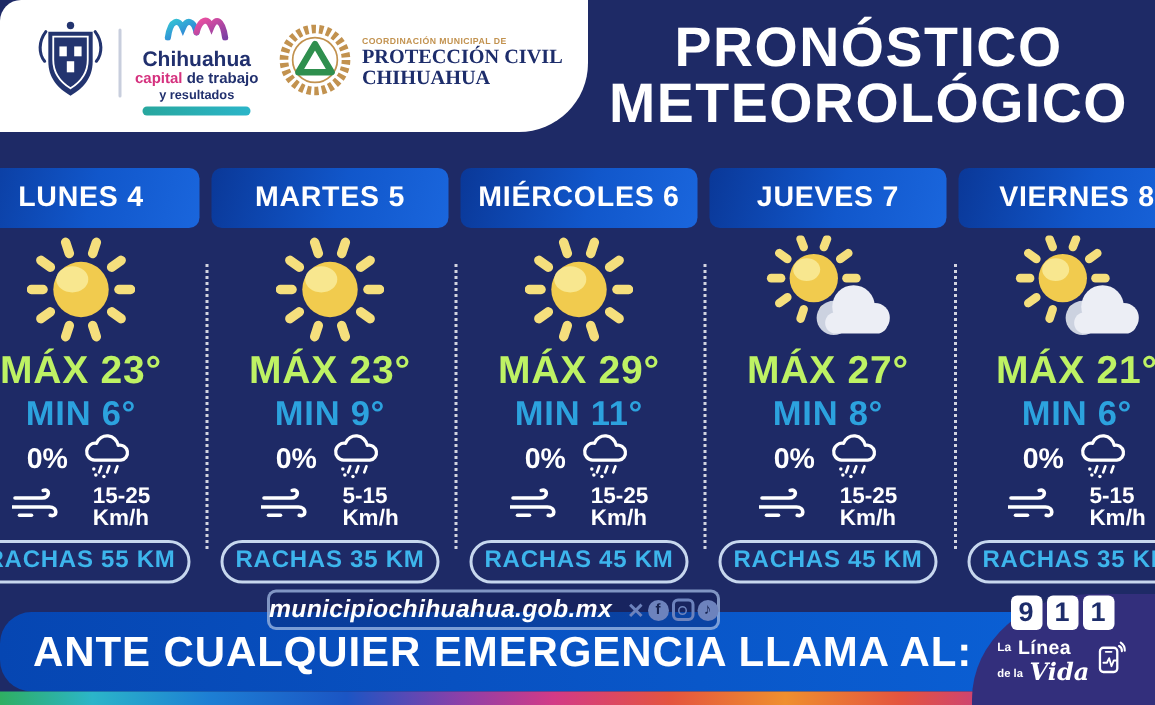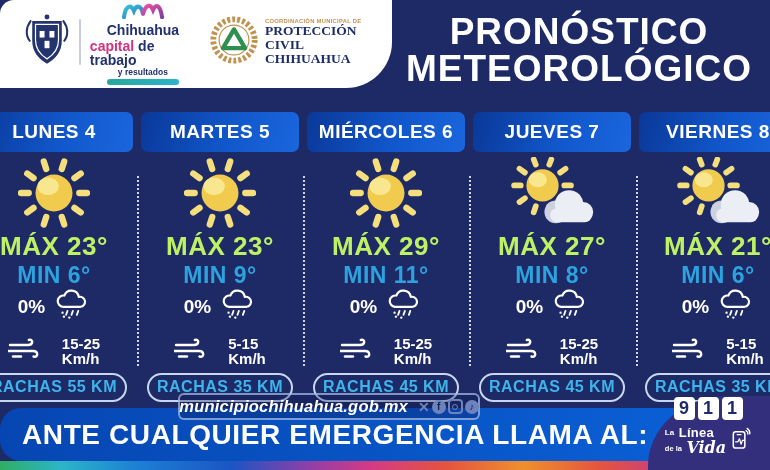--- a/index.html
+++ b/index.html
@@ -7,21 +7,21 @@
          font-family:"Liberation Sans",sans-serif;}
 
   
   .header-panel{position:absolute;top:0;left:0;width:392px;height:88px;background:#ffffff;
     border-radius:14px 0 46px 0;display:flex;align-items:center;gap:9px;
     padding:4px 8px 8px 24px;box-sizing:border-box;}
   .coa{flex:0 0 auto;}
   .vdiv{width:2px;height:46px;background:#c8cedd;border-radius:1px;}
   .chi-logo{display:flex;flex-direction:column;align-items:center;line-height:1;}
   .chi-name{font-size:14px;font-weight:800;color:#21306e;margin-top:1px;}
-  .chi-tag{font-size:14px;font-weight:700;color:#21306e;margin-top:2px;}
+  .chi-tag{font-size:10px;font-weight:700;color:#21306e;margin-top:2px;}
   .chi-tag .accent{color:#d5317e;}
   .chi-tag2{font-size:8.5px;font-weight:700;color:#21306e;margin-top:1px;}
   .chi-ribbon{width:72px;height:6px;border-radius:3px;margin-top:3px;
     background:linear-gradient(90deg,#28a79e,#2bb5c9);}
   .pc-logo{display:flex;align-items:center;gap:6px;margin-left:4px;}
   .pc-text{display:flex;flex-direction:column;line-height:1.05;}
   .pc-super{font-size:5.8px;font-weight:700;color:#c2924f;letter-spacing:.3px;}
   .pc-l1,.pc-l2{font-family:"Liberation Serif",serif;font-weight:700;font-size:13.5px;color:#1d2d6b;}
 
   .title{position:absolute;left:396px;right:8px;top:13px;text-align:center;color:#ffffff;
@@ -32,21 +32,21 @@
   .col{width:158px;display:flex;flex-direction:column;align-items:center;}
   .dayband{width:100%;height:40px;border-radius:7px;box-sizing:border-box;
     background:linear-gradient(105deg,#0a3898 0%,#1157cb 55%,#1a66dd 100%);
     color:#fff;font-size:19px;font-weight:800;letter-spacing:.5px;
     display:flex;align-items:center;justify-content:center;}
   .icon-wrap{height:76px;margin-top:3px;display:flex;align-items:center;justify-content:center;}
   .max{font-size:26px;line-height:27px;font-weight:800;color:#bef264;letter-spacing:.5px;margin-top:2px;}
   .min{font-size:23px;line-height:24px;font-weight:800;color:#2ca2de;letter-spacing:.5px;margin-top:3px;}
   .rain-row{display:flex;align-items:center;gap:9px;margin-top:6px;height:28px;}
   .pct{color:#fff;font-size:19px;font-weight:700;}
-  .wind-row{display:flex;align-items:center;gap:20px;margin-top:14px;height:32px;}
+  .wind-row{display:flex;align-items:center;gap:20px;margin-top:1px;height:32px;}
   .wspeed{color:#fff;font-size:15px;font-weight:700;line-height:15px;text-align:left;}
   .pill{margin-top:6px;width:146px;box-sizing:border-box;border:2px solid #c7d7ee;border-radius:15px;
     padding:3px 0 4px;text-align:center;color:#3db5ec;font-weight:800;font-size:16px;letter-spacing:.5px;}
   .sep{position:absolute;top:176px;height:190px;width:0;border-left:2px dotted rgba(255,255,255,.8);}
 
   
   .site-pill{position:absolute;left:178px;top:393px;width:302px;height:27px;box-sizing:border-box;
     border:2px solid rgba(173,198,238,.7);border-radius:6px;background:rgba(12,24,80,.3);
     display:flex;align-items:center;justify-content:center;gap:2px;color:#fff;z-index:3;}
   .site-text{font-style:italic;font-weight:700;font-size:16.5px;letter-spacing:.2px;margin-right:8px;}

